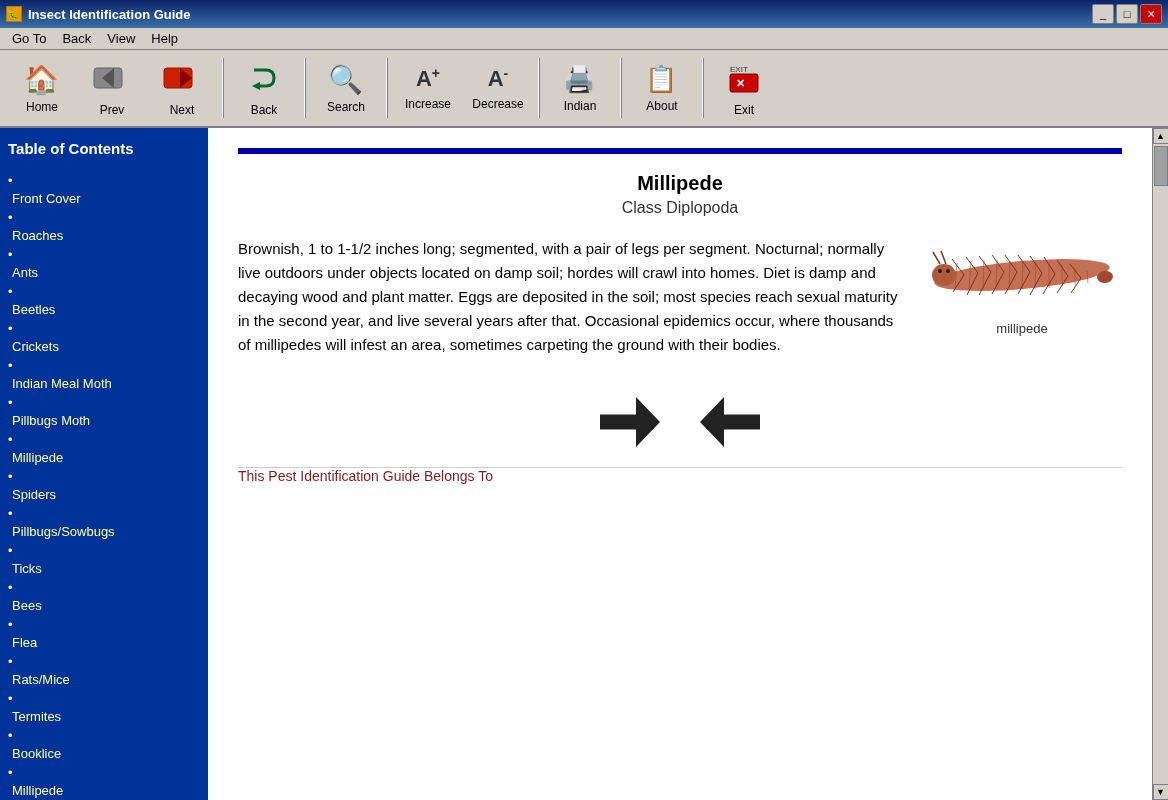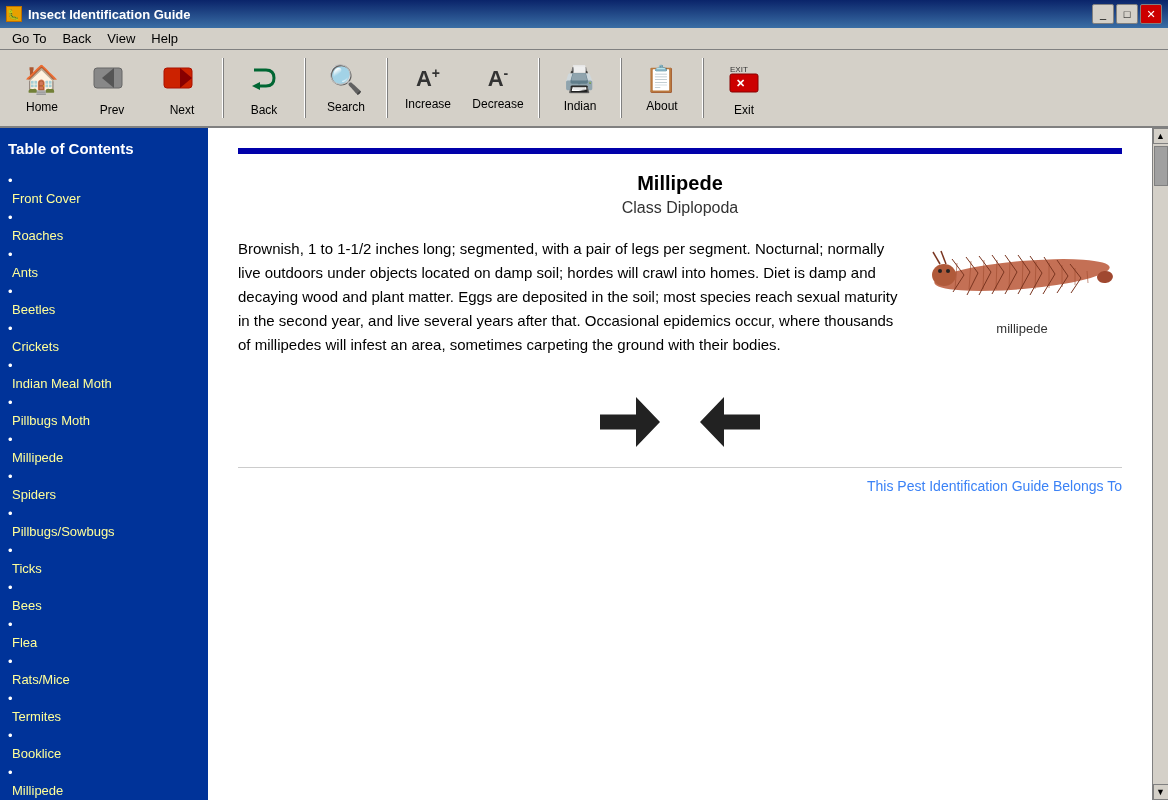--- a/index.html
+++ b/index.html
@@ -169,24 +169,23 @@
       cursor: pointer;
     }
     .nav-arrow.left {
       clip-path: polygon(100% 50%, 60% 0%, 60% 35%, 0% 35%, 0% 65%, 60% 65%, 60% 100%);
     }
     .nav-arrow.right {
       clip-path: polygon(0% 50%, 40% 0%, 40% 35%, 100% 35%, 100% 65%, 40% 65%, 40% 100%);
     }
 
     .bottom-text {
-      text-align: right;
+      text-align: left;
       font-size: 14px;
-      color: #3b82f6;
-      padding-top: 10px;
+      color: #7f1d1d;
       border-top: 1px solid #ccc;
     }
 
     
     .content-area::-webkit-scrollbar { width: 16px; }
     .content-area::-webkit-scrollbar-track { background: #d4d0c8; }
     .content-area::-webkit-scrollbar-thumb { background: #a0a0a0; border: 1px solid #808080; }
 
     .scroll-rail {
       width: 16px;

